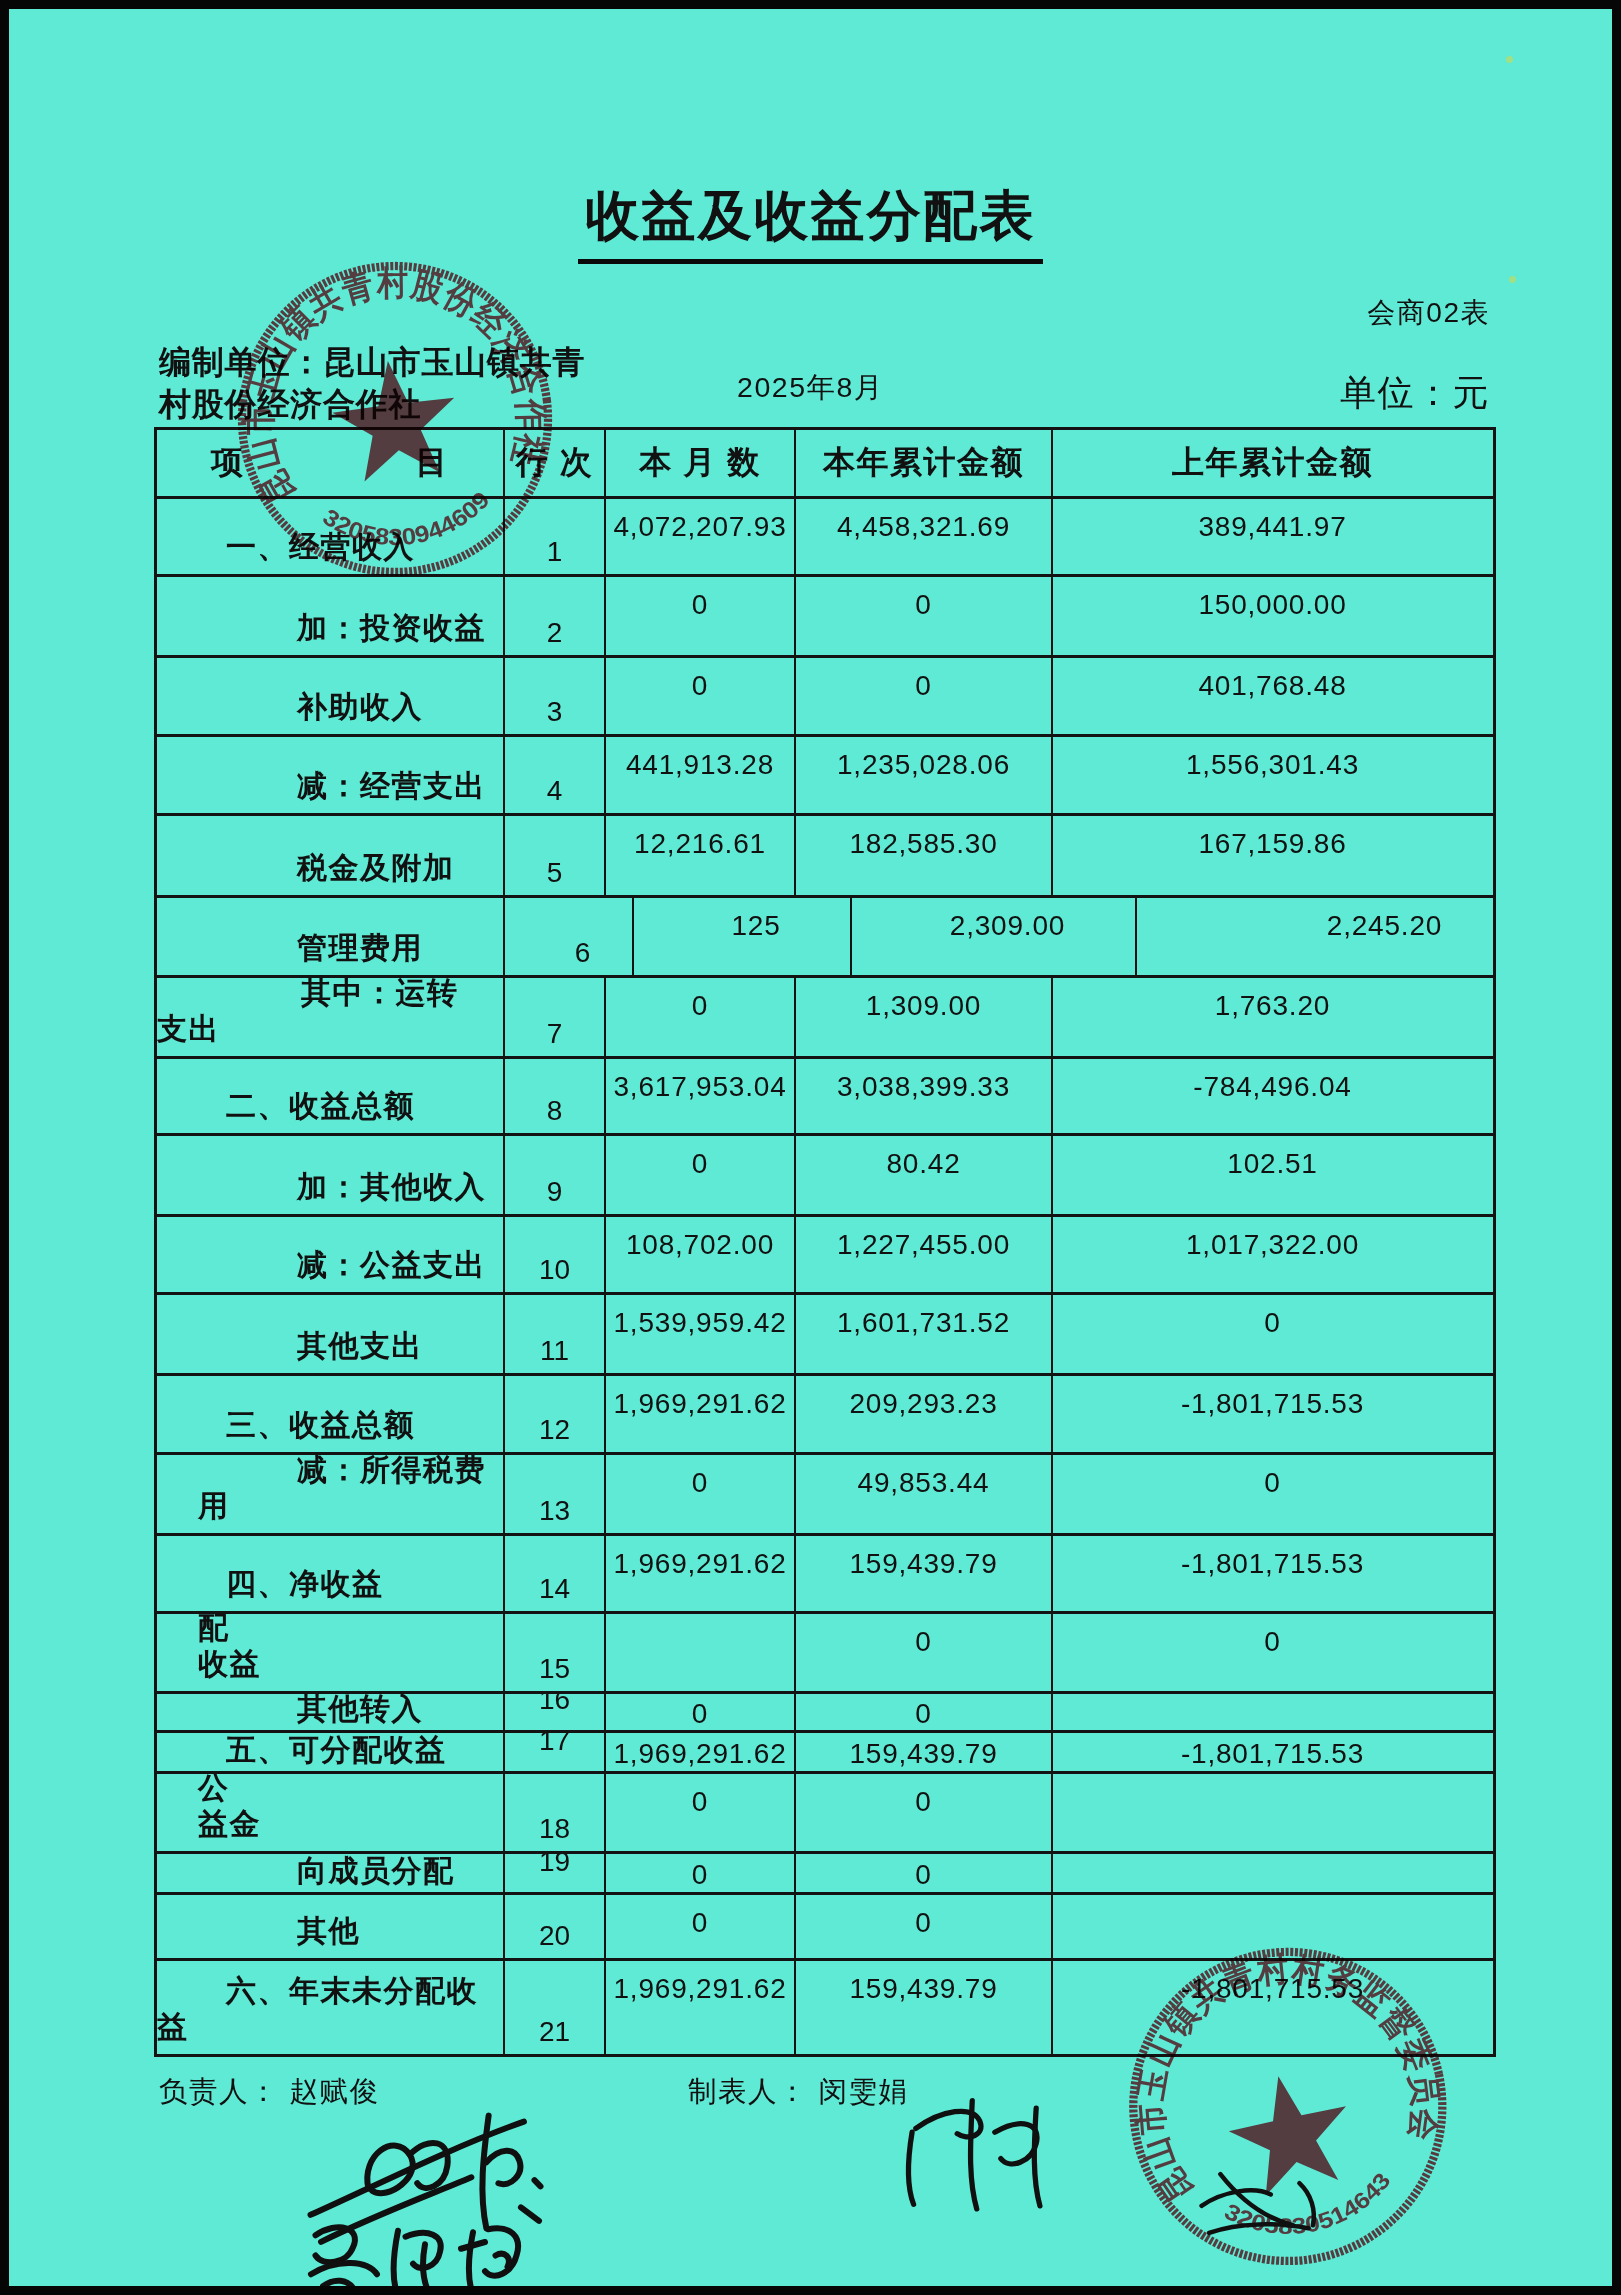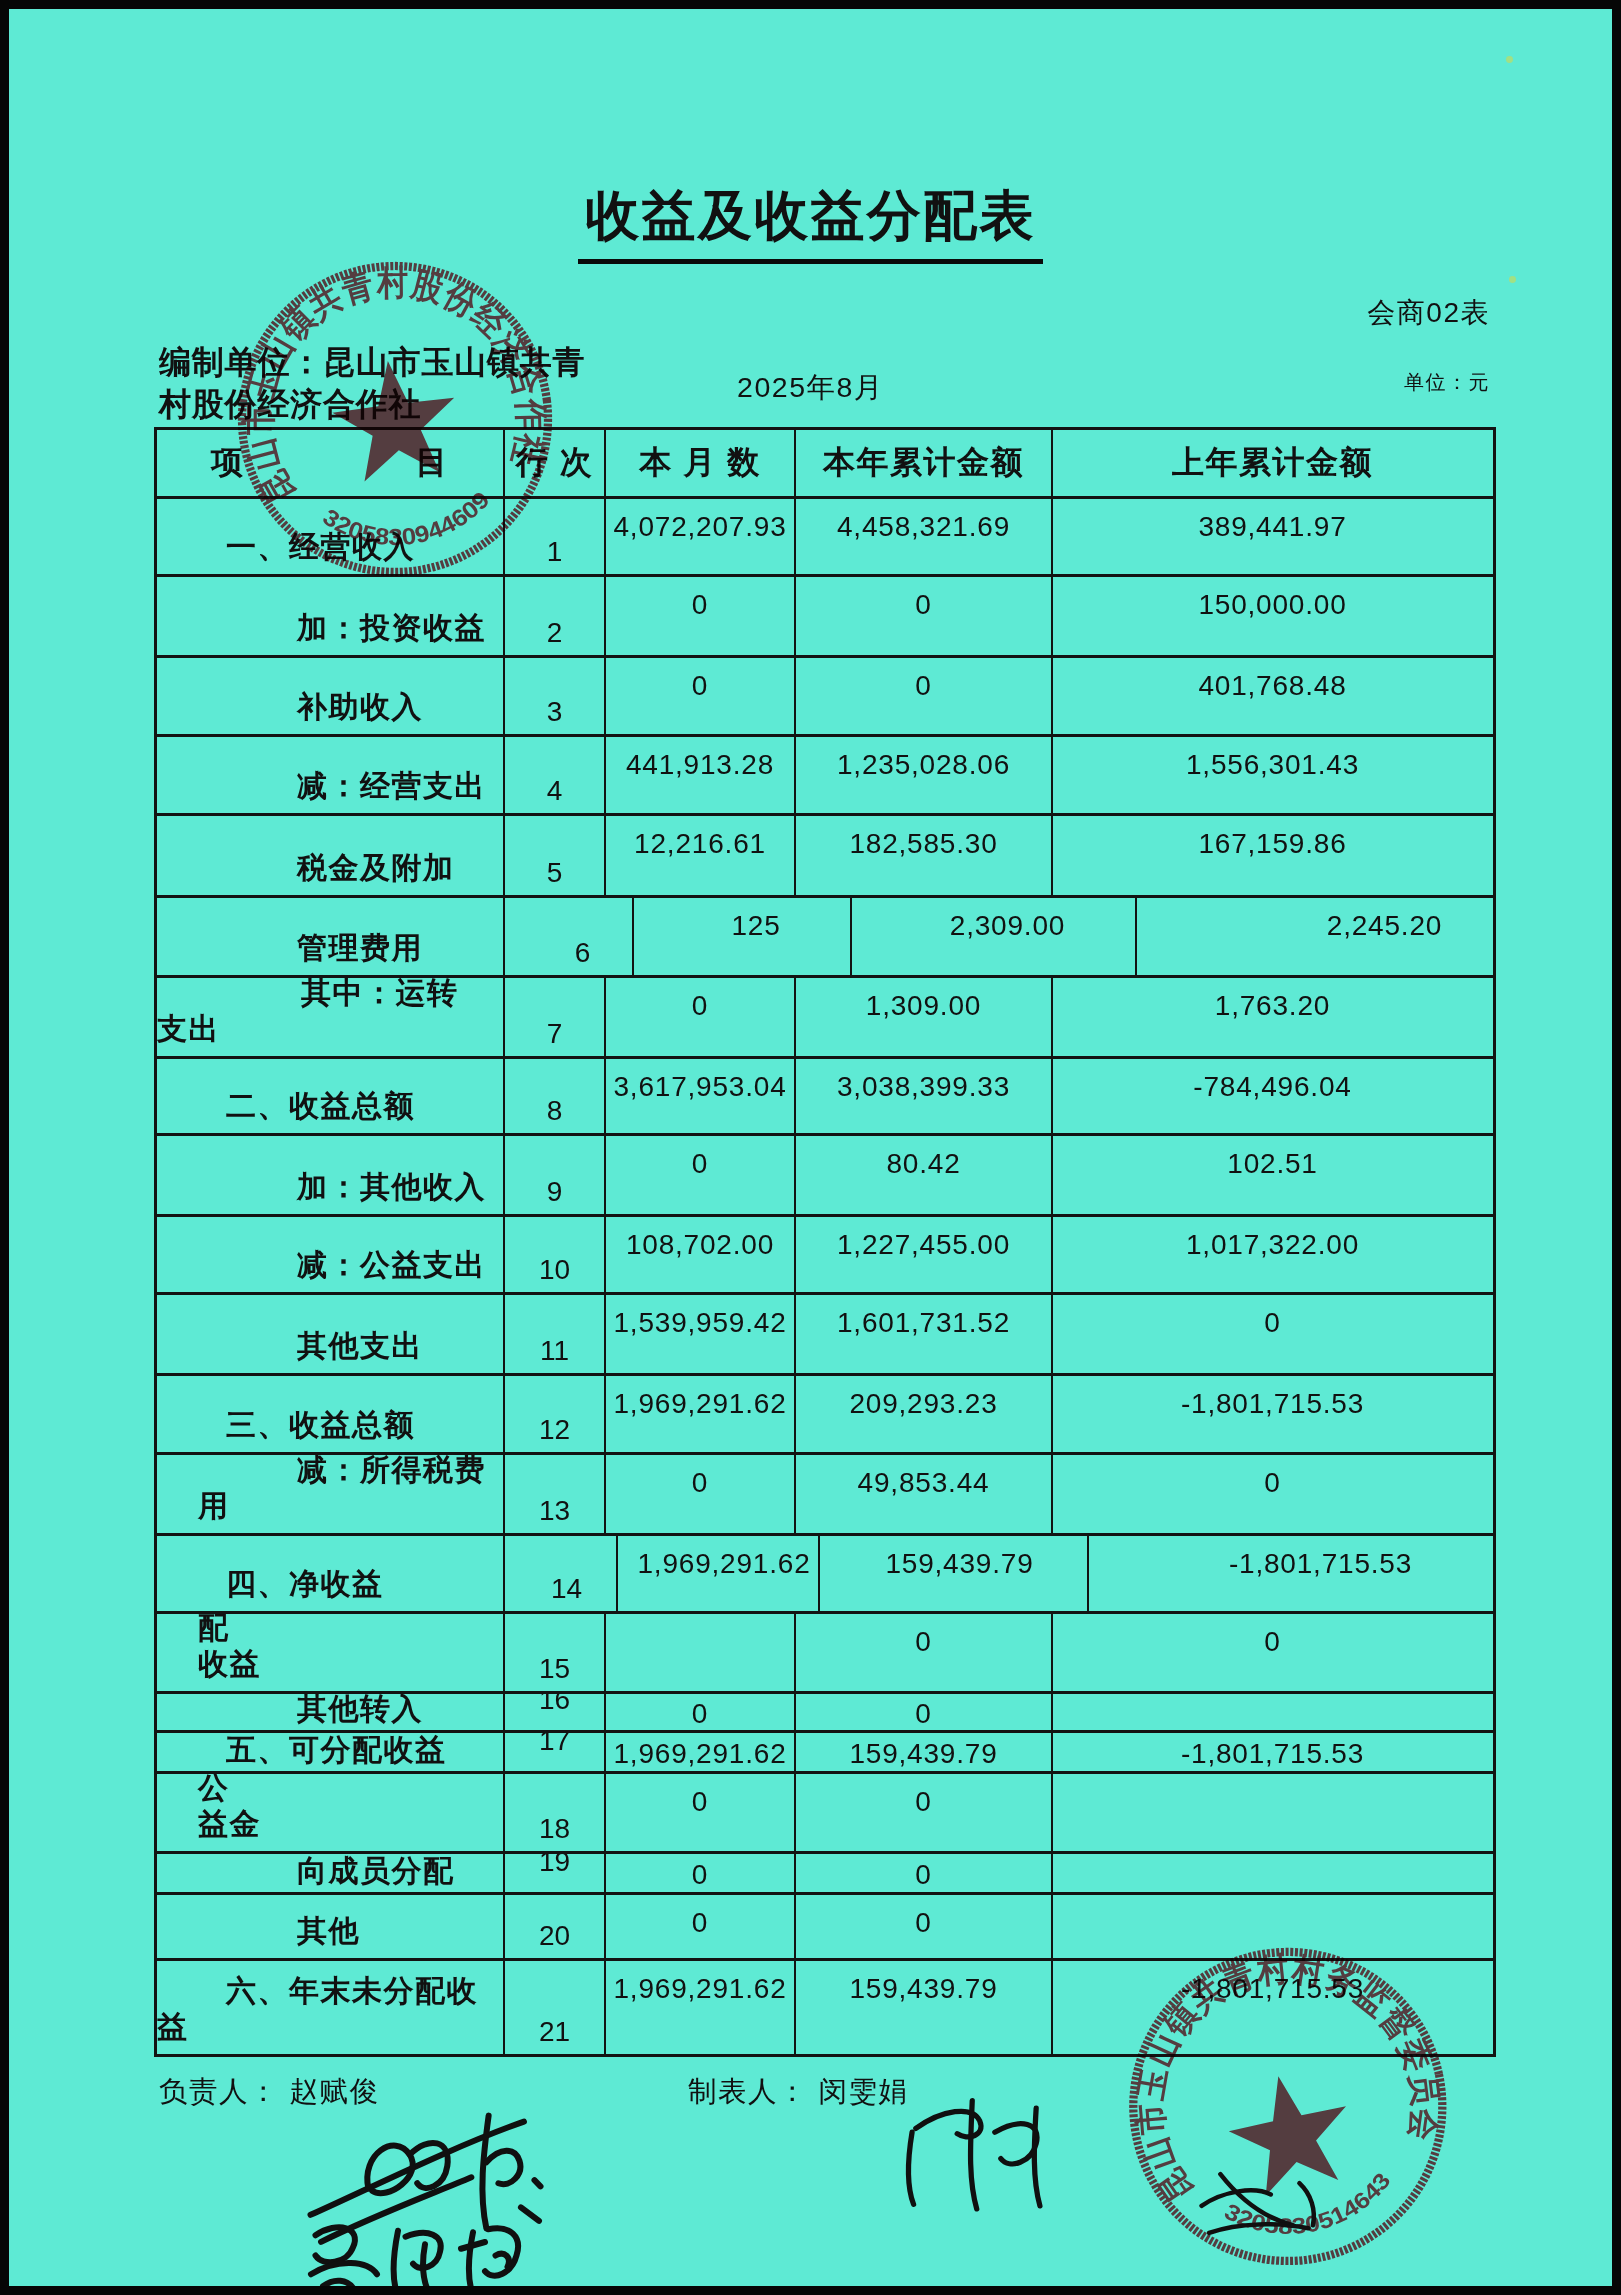--- a/index.html
+++ b/index.html
@@ -6,21 +6,21 @@
   body{width:1621px;height:2295px;background:#f4f4f2;font-family:"Liberation Sans",sans-serif;color:#111;position:relative;}
   #page{position:absolute;left:0;top:0;width:1621px;height:2295px;background:#5eead4;overflow:hidden;}
   .scan-frame{position:absolute;left:0;top:0;right:0;bottom:0;border:9px solid #060606;pointer-events:none;z-index:30;}
 
   .title-wrap{position:absolute;left:0;top:180px;width:1621px;text-align:center;z-index:2;}
   .title-wrap .title{display:inline-block;font-size:54px;font-weight:700;letter-spacing:2.3px;border-bottom:5.3px solid #0a0a0a;padding:0 7.5px 6px 7.5px;}
 
   .form-code{position:absolute;right:131px;top:294px;font-size:28px;letter-spacing:1.5px;z-index:2;}
   .org-block{position:absolute;left:159px;top:342px;width:616px;font-size:32px;font-weight:700;line-height:1.3;letter-spacing:0.8px;z-index:2;}
   .period{position:absolute;left:0;top:369px;width:1621px;text-align:center;font-size:28.5px;letter-spacing:1.5px;z-index:2;}
-  .unit{position:absolute;right:131px;top:369px;font-size:20px;letter-spacing:1.5px;z-index:2;}
+  .unit{position:absolute;right:131px;top:369px;font-size:36px;letter-spacing:1.5px;z-index:2;}
 
   .report-table{position:absolute;left:154px;top:427px;width:1336px;border:3px solid #131313;background:transparent;z-index:2;}
   .trow{display:grid;grid-template-columns:348px 101px 190px 257px 439px;}
   .trow .cell{border-right:2.3px solid #131313;box-sizing:border-box;overflow:hidden;}
   .trow .cell:last-child{border-right:none;}
   #table-body .trow{border-top:3px solid #131313;}
   .thead{height:66px;}
   .thead .cell{display:flex;align-items:center;justify-content:center;font-size:32px;font-weight:600;letter-spacing:1.5px;}
   .thead .th-item{justify-content:space-between;padding:0 54px;}
   .pre{white-space:pre;}
@@ -314,21 +314,21 @@
     <div class="cell val">
             <span>0</span>
           </div>
     <div class="cell val">
             <span>49,853.44</span>
           </div>
     <div class="cell val">
             <span>0</span>
           </div>
   </div>
-        <div class="trow sec" style="height: 75px; gap: 12px;">
+        <div class="trow sec" style="height: 75px;">
     <div class="cell item">
             <span class="lbl">四、净收益</span>
           </div>
     <div class="cell line">
             <span>14</span>
           </div>
     <div class="cell val">
             <span>1,969,291.62</span>
           </div>
     <div class="cell val">

